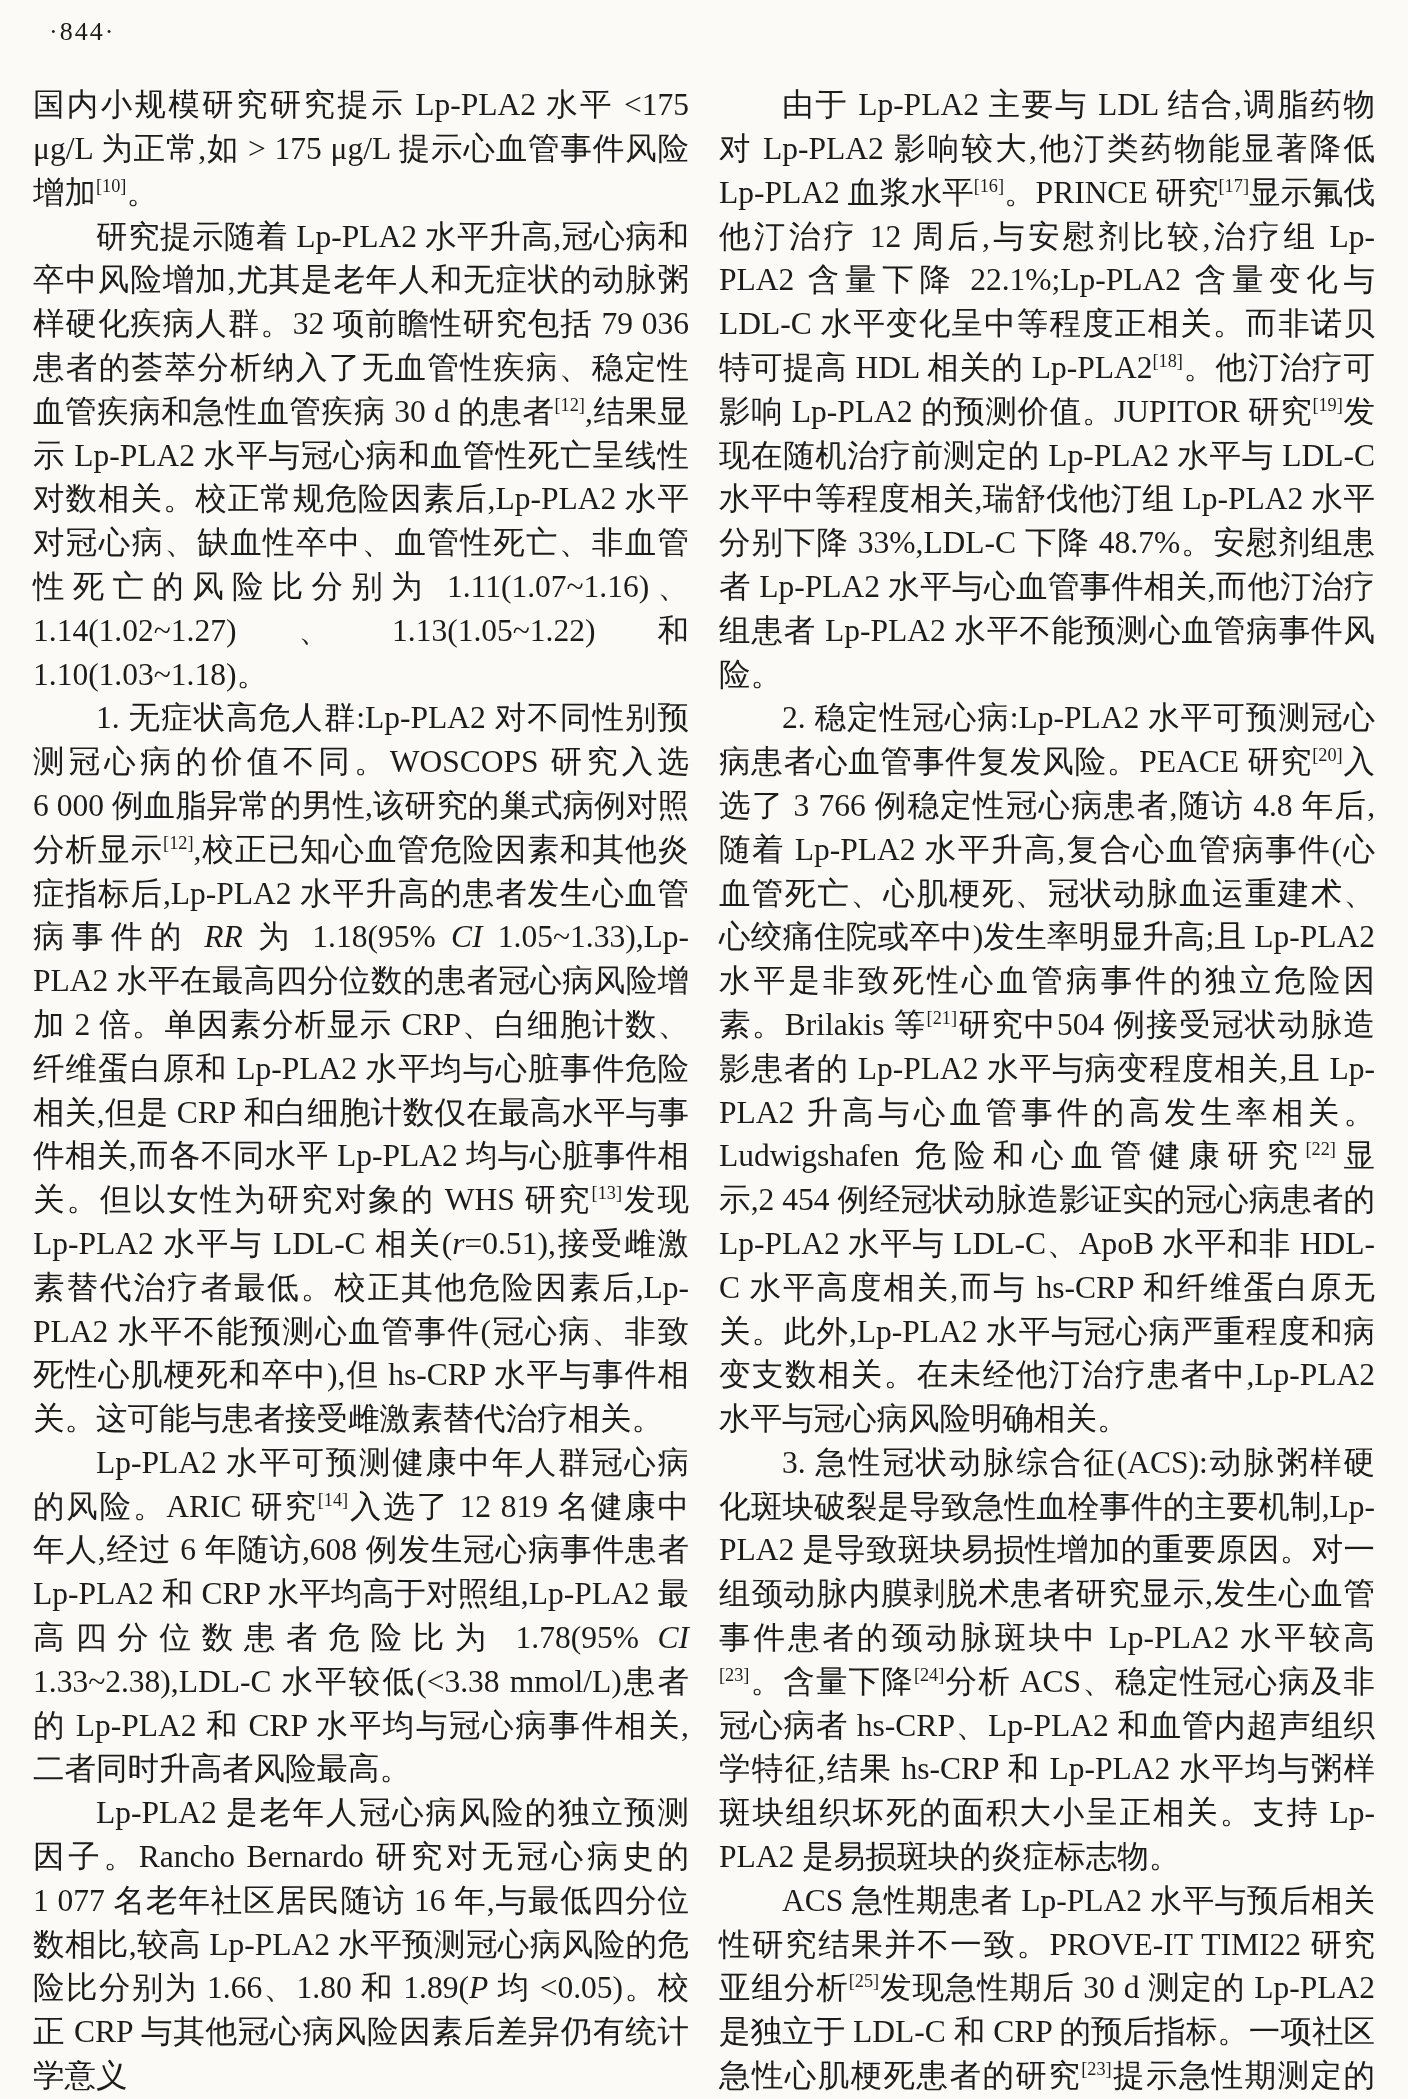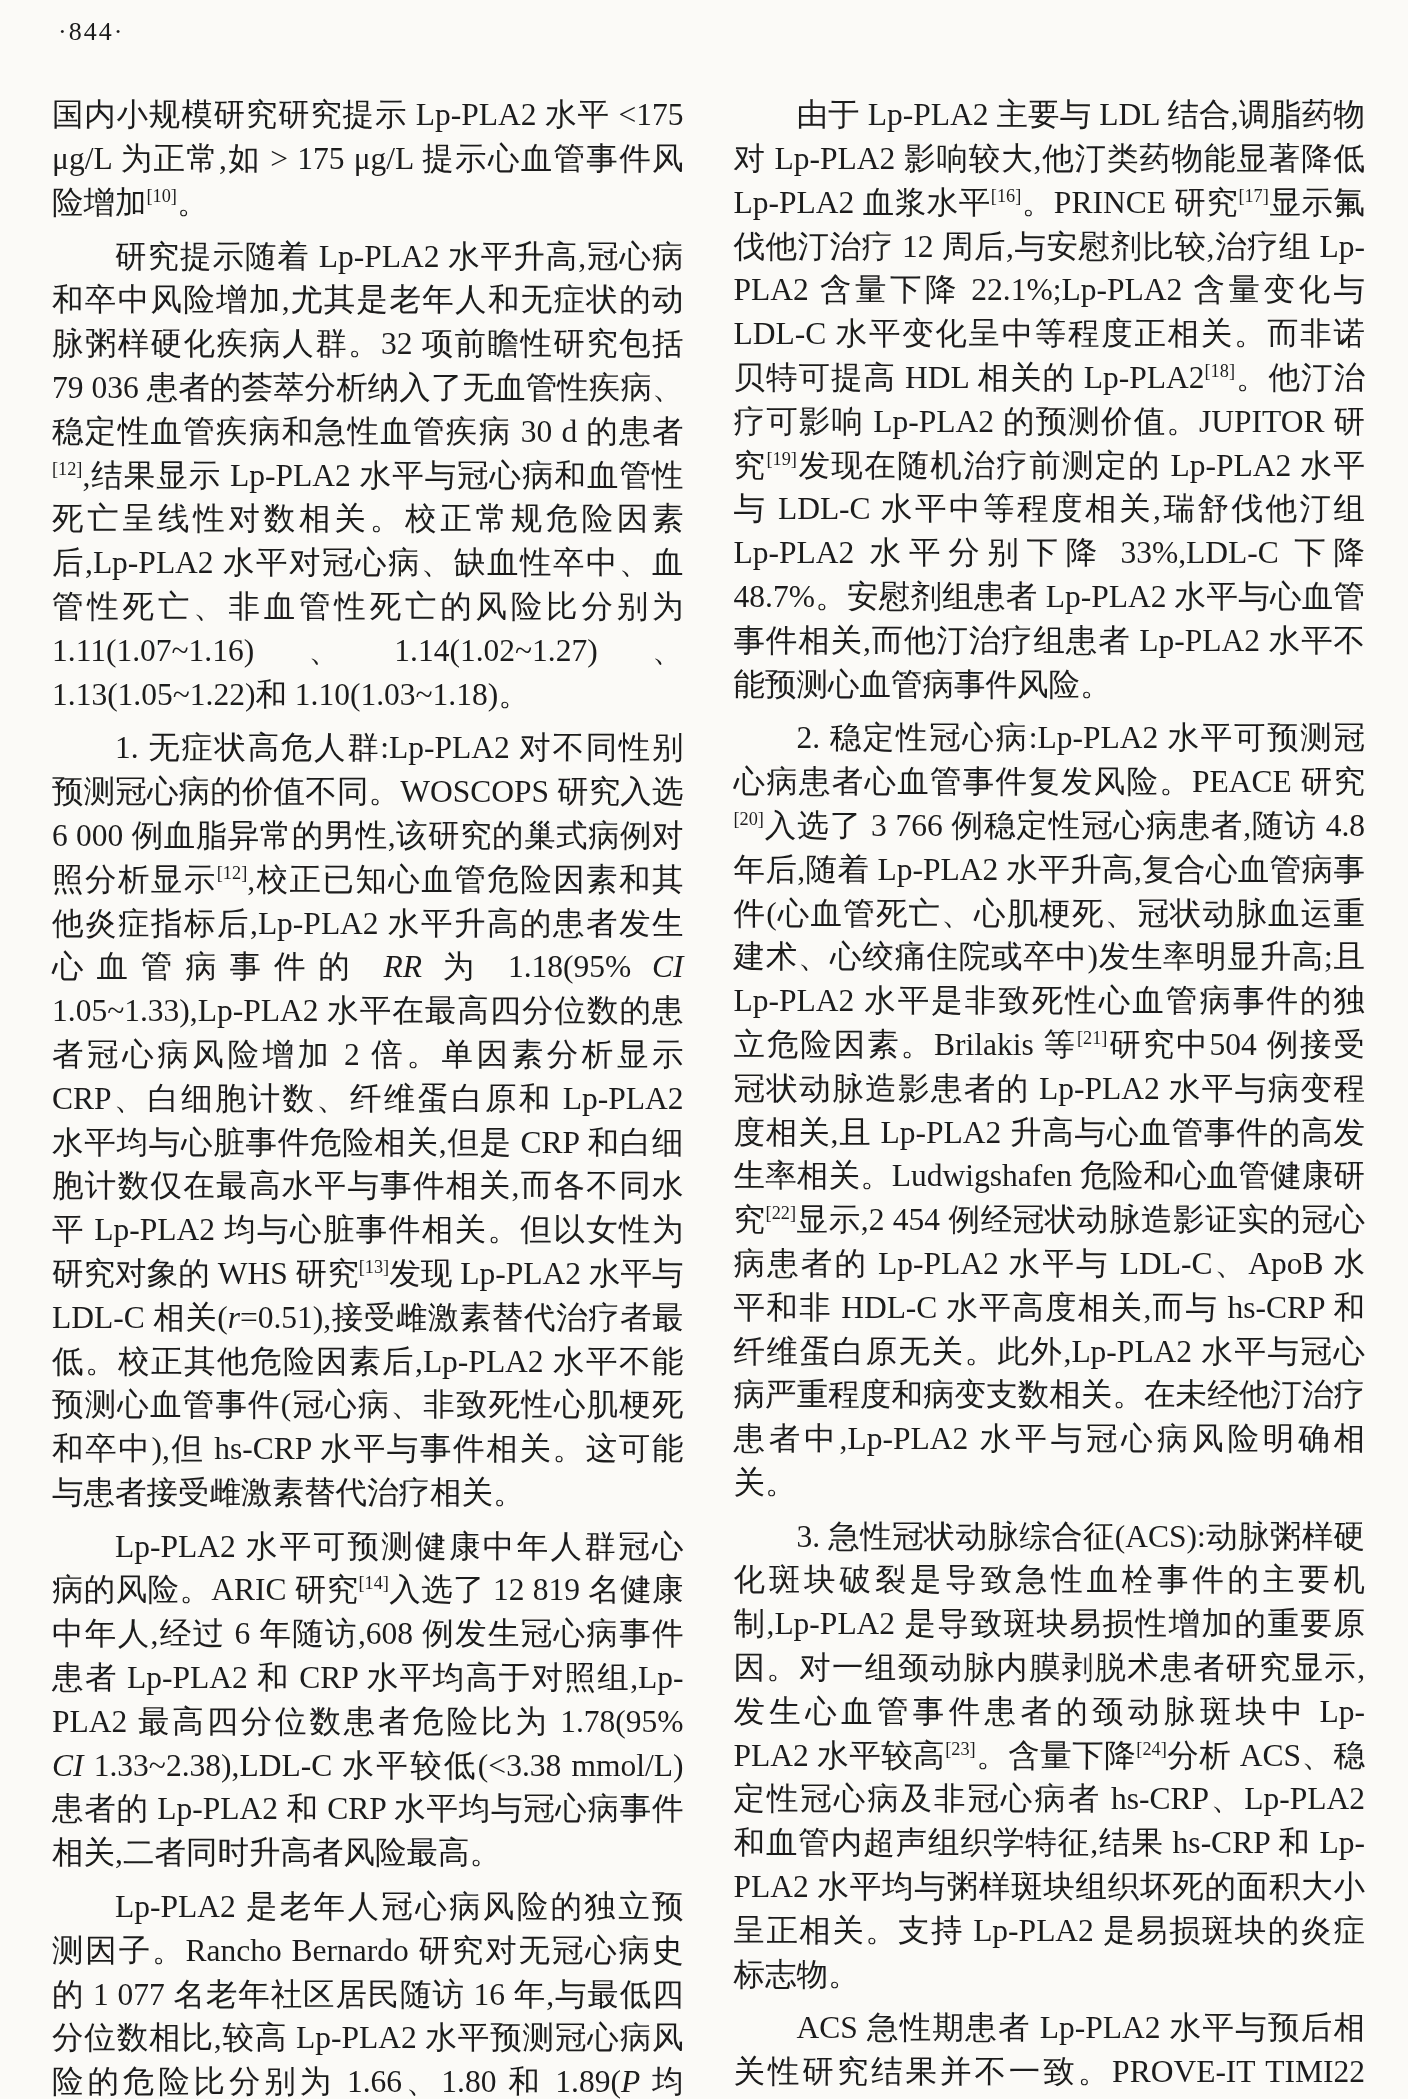--- a/index.html
+++ b/index.html
@@ -10,21 +10,21 @@
     overflow: hidden;
     background: #fbfaf7;
     color: #1c1c1c;
     font-family: "Liberation Serif", "DejaVu Serif", serif;
   }
   .page {
     position: relative;
     width: 1408px;
     height: 2099px;
     box-sizing: border-box;
-    padding: 16px 33px 0 42px;
+    padding: 16px 33px 0 33px;
   }
   .page-header {
     display: flex;
     align-items: flex-end;
     font-size: 26px;
     line-height: 1.2;
     white-space: nowrap;
   }
   .page-number {
     letter-spacing: 2px;
@@ -39,21 +39,21 @@
   .columns {
     display: flex;
     gap: 30px;
     margin-top: 30px;
   }
   .column {
     width: 656px;
     box-sizing: border-box;
   }
   p.para {
-    margin: 10px;
+    margin: 0;
     font-size: 31.5px;
     line-height: 43.8px;
     text-align: justify;
     text-justify: inter-ideograph;
     word-break: normal;
   }
   p.para.indent { text-indent: 2em; }
   p.para sup {
     font-size: 0.58em;
     line-height: 0;

